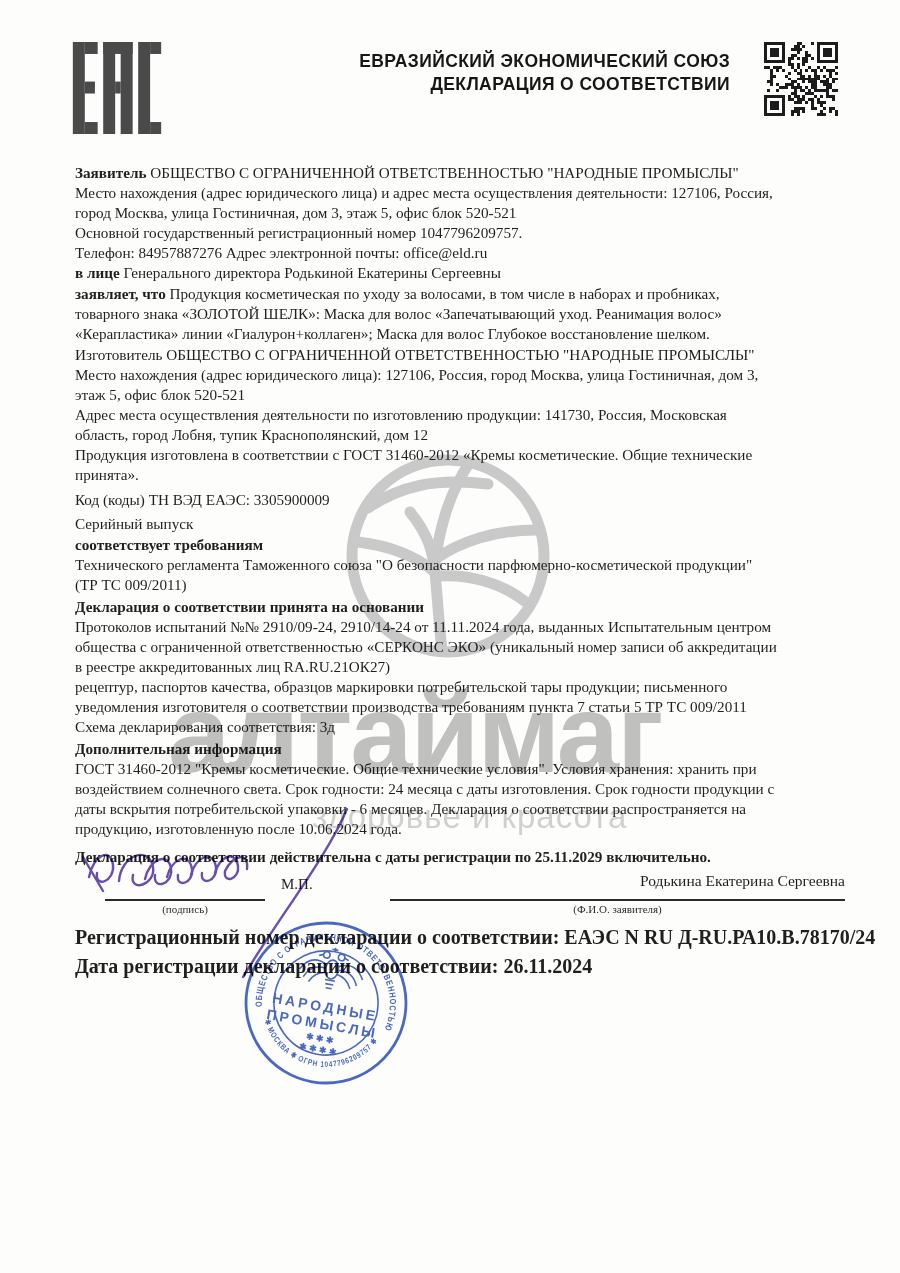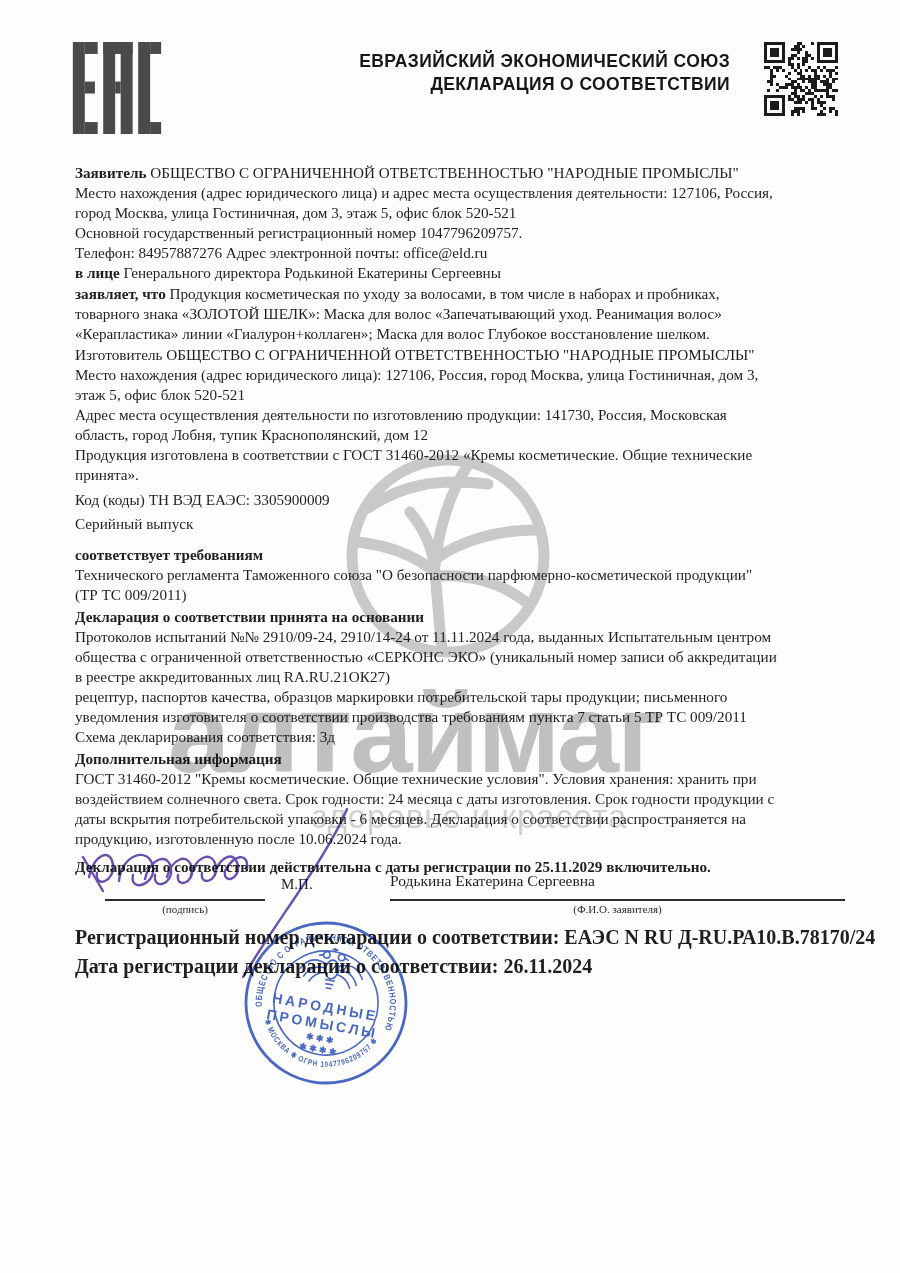--- a/index.html
+++ b/index.html
@@ -34,21 +34,21 @@
     position:absolute;left:75px;top:163px;width:800px;z-index:2;
     font-size:15.2px;line-height:20px;
   }
   .tl{white-space:nowrap;}
   .tl b{font-weight:bold;}
   
   .sig-svg{position:absolute;left:75px;top:795px;width:290px;height:195px;z-index:5;mix-blend-mode:multiply;}
   .sig-line{position:absolute;left:105px;top:899px;width:160px;border-top:2px solid #2b2b2b;z-index:2;}
   .sig-caption{position:absolute;left:105px;top:903px;width:160px;text-align:center;font-size:11px;color:#2b2b2b;z-index:2;}
   .mp{position:absolute;left:281px;top:876px;font-size:15px;z-index:2;}
-  .signer-name{position:absolute;left:390px;top:872px;width:455px;text-align:left;font-size:15.5px;z-index:2;}
+  .signer-name{position:absolute;left:390px;top:872px;width:455px;text-align:right;font-size:15.5px;z-index:2;}
   .name-line{position:absolute;left:390px;top:899px;width:455px;border-top:2px solid #2b2b2b;z-index:2;}
   .name-caption{position:absolute;left:390px;top:903px;width:455px;text-align:center;font-size:11px;color:#2b2b2b;z-index:2;}
   
   .reg{position:absolute;left:75px;font-weight:bold;font-size:20px;white-space:nowrap;z-index:2;}
   .reg1{top:926px;}
   .reg2{top:955px;}
   
   .stamp{position:absolute;left:240px;top:917px;width:172px;height:172px;z-index:6;mix-blend-mode:multiply;opacity:.92;}
   .stamp text{font-family:"Liberation Sans", sans-serif;}
   .stamp .inner-t{font-family:"Liberation Serif", serif;}
@@ -310,21 +310,21 @@
       <div class="tl">«Керапластика» линии «Гиалурон+коллаген»; Маска для волос Глубокое восстановление шелком.</div>
       <div class="tl" style="margin-top: 1px;">Изготовитель ОБЩЕСТВО С ОГРАНИЧЕННОЙ ОТВЕТСТВЕННОСТЬЮ "НАРОДНЫЕ ПРОМЫСЛЫ"</div>
       <div class="tl">Место нахождения (адрес юридического лица): 127106, Россия, город Москва, улица Гостиничная, дом 3,</div>
       <div class="tl">этаж 5, офис блок 520-521</div>
       <div class="tl">Адрес места осуществления деятельности по изготовлению продукции: 141730, Россия, Московская</div>
       <div class="tl">область, город Лобня, тупик Краснополянский, дом 12</div>
       <div class="tl">Продукция изготовлена в соответствии с ГОСТ 31460-2012 «Кремы косметические. Общие технические</div>
       <div class="tl">принята».</div>
       <div class="tl" style="margin-top: 5px; font-family: Liberation Serif, serif;">Код (коды) ТН ВЭД ЕАЭС: 3305900009</div>
       <div class="tl" style="margin-top: 4px;">Серийный выпуск</div>
-      <div class="tl" style="margin-top: 11px;"><b>соответствует требованиям</b></div>
+      <div class="tl" style="margin-top: 1px;"><b>соответствует требованиям</b></div>
       <div class="tl">Технического регламента Таможенного союза "О безопасности парфюмерно-косметической продукции"</div>
       <div class="tl">(ТР ТС 009/2011)</div>
       <div class="tl" style="margin-top: 2px;"><b>Декларация о соответствии принята на основании</b></div>
       <div class="tl">Протоколов испытаний №№ 2910/09-24, 2910/14-24 от 11.11.2024 года, выданных Испытательным центром</div>
       <div class="tl">общества с ограниченной ответственностью «СЕРКОНС ЭКО» (уникальный номер записи об аккредитации</div>
       <div class="tl">в реестре аккредитованных лиц RA.RU.21ОК27)</div>
       <div class="tl">рецептур, паспортов качества, образцов маркировки потребительской тары продукции; письменного</div>
       <div class="tl">уведомления изготовителя о соответствии производства требованиям пункта 7 статьи 5 ТР ТС 009/2011</div>
       <div class="tl">Схема декларирования соответствия: 3д</div>
       <div class="tl" style="margin-top: 2px;"><b>Дополнительная информация</b></div>

